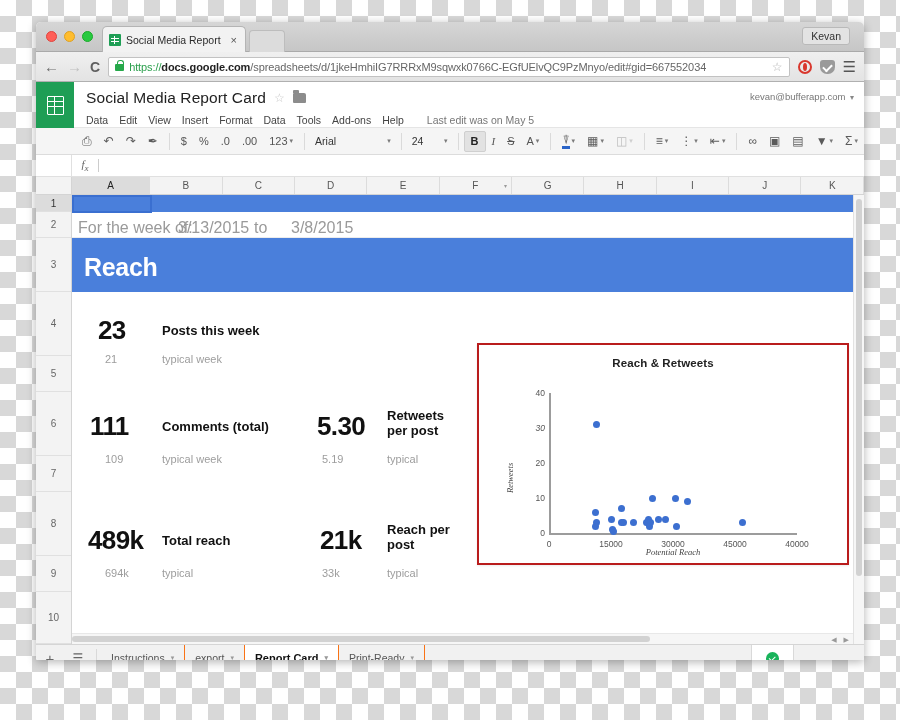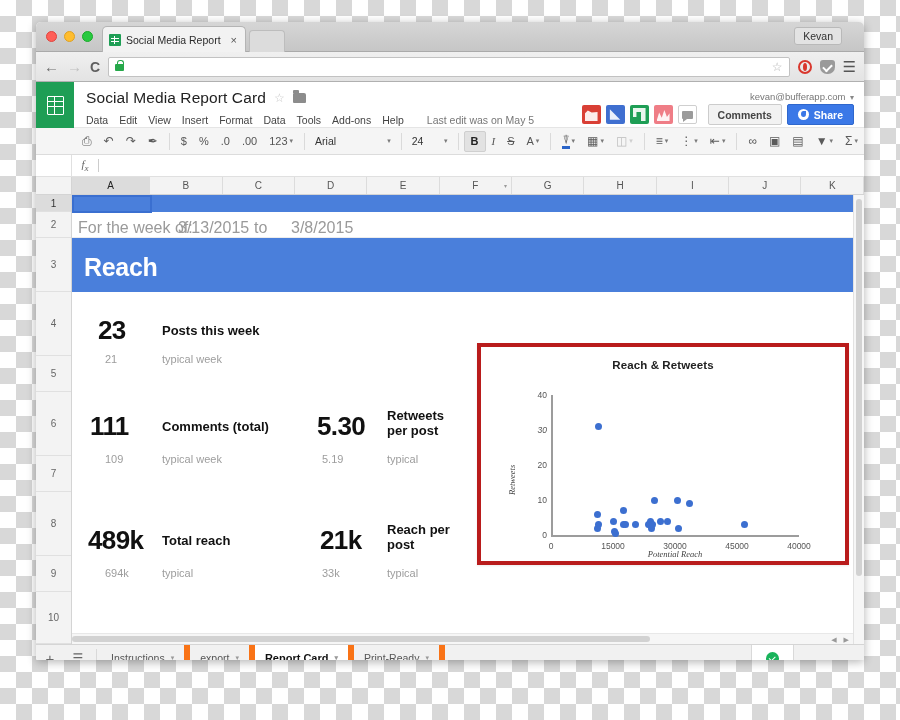--- a/index.html
+++ b/index.html
@@ -71,21 +71,21 @@
   }
   .tab-close { font-size: 11px; color: #555; cursor: default; padding: 0 2px; }
   .tab-ghost {
     position: absolute; left: 213px; top: 8px;
     width: 36px; height: 22px;
     background: #dcdcdc;
     border: 1px solid #bdbdbd; border-bottom: none;
     border-radius: 4px 4px 0 0;
   }
   .win-user {
-    position: absolute; right: 22px; top: 5px;
+    position: absolute; right: 14px; top: 5px;
     font-size: 10.5px; color: #333;
     background: #e3e3e3; border: 1px solid #b9b9b9;
     border-radius: 3px; padding: 2px 8px;
   }
 
   
   .omnibar {
     height: 30px; flex: 0 0 30px;
     background: linear-gradient(#f0f0f0,#e3e3e3);
     border-bottom: 1px solid #b0b0b0;
@@ -258,21 +258,21 @@
   }
 
   .stat-num { position: absolute; font-size: 26px; font-weight: bold; color: #111; letter-spacing:-.6px; }
   .stat-lbl { position: absolute; font-size: 13px; font-weight: bold; color: #111; line-height: 15px; }
   .stat-sub-num { position: absolute; font-size: 11px; color: #9d9d9d; }
   .stat-sub-lbl { position: absolute; font-size: 11px; color: #9d9d9d; }
 
   
   .chart-box {
     position: absolute; background: #fff;
-    border: 4px solid #b91c1c;
+    border: 2px solid #b91c1c;
     box-shadow: 0 1px 2px rgba(0,0,0,.08);
   }
   .chart-title {
     text-align: center; font-size: 11.5px; font-weight: bold; color: #222;
     margin-top: 12px; letter-spacing:.1px;
   }
   .chart-plot { position: relative; }
   .axis-line { position: absolute; background: #9c9c9c; }
   .tick-y { position: absolute; font-size: 8.5px; color: #555; text-align: right; }
   .tick-x { position: absolute; font-size: 8.5px; color: #555; text-align: center; }
@@ -303,21 +303,21 @@
   
   .sheet-bar {
     height: 27px; flex: 0 0 27px; background: #f1f1f1;
     border-top: 1px solid #d5d5d5; display: flex; align-items: stretch;
   }
   .sb-btn { width: 28px; display: flex; align-items: center; justify-content: center; font-size: 15px; color: #666; }
   .sb-btn.small { font-size: 12px; }
   .sb-sep { width:1px; background:#d9d9d9; margin: 4px 4px; }
   .sheet-tab {
     display: flex; align-items: center; gap: 6px; padding: 0 10px;
-    font-size: 10.5px; color: #555; border-right: 6px solid #f97316;
+    font-size: 10.5px; color: #555; border-right: 1px solid #f97316;
   }
   .sheet-tab:first-of-type { border-left: 1px solid #d9d9d9; }
   .sheet-tab.active { background: #fff; color: #111; font-weight: bold; font-size:11px; }
   .sheet-caret { font-size: 7px; color: #999; }
   .sb-spacer { flex: 1 1 auto; border-right:1px solid #d9d9d9;}
   .sb-status { width: 42px; display: flex; align-items: center; justify-content: center; background:#fff; border-right:1px solid #d9d9d9;}
   .sb-check { width: 13px; height: 13px; border-radius: 50%; background: #19b35b; position: relative; }
   .sb-check::after {
     content:""; position:absolute; left:3px; top:4px; width:5px; height:2.5px;
     border-left:1.8px solid #fff; border-bottom:1.8px solid #fff; transform: rotate(-45deg);
@@ -343,20 +343,21 @@
     <div class="tab-ghost"></div>
     <div class="win-user">Kevan</div>
   </div>
 
   <div class="omnibar">
     <span class="nav-btn">←</span>
     <span class="nav-btn disabled">→</span>
     <span class="nav-reload">C</span>
     <div class="urlbox">
       <span class="lock"></span>
+      <span class="url"><span class="sch">https://</span><span class="dom">docs.google.com</span><span class="rest">/spreadsheets/d/1jkeHmhiIG7RRRxM9sqwxk0766C-EGfUElvQC9PzMnyo/edit#gid=667552034</span></span>
       <span class="url-star">☆</span>
     </div>
     <span class="icon-opera"></span>
     <span class="icon-pocket"></span>
     <span class="icon-menu">☰</span>
   </div>
 
   <div id="sheets-app">
 
     <div class="gs-header">
@@ -379,34 +380,20 @@
           <span class="gs-menu">Tools</span>
           <span class="gs-menu">Add-ons</span>
           <span class="gs-menu">Help</span>
           <span class="gs-lastedit">Last edit was on May 5</span>
         </div>
       </div>
       <div class="gs-header-right">
         <div>
           <span class="gs-account">kevan@bufferapp.com</span>
           <span class="gs-caret">▾</span>
-        </div>
-        <div class="gs-actions">
-          <span class="chip chip-red"></span>
-          <span class="chip chip-blue"></span>
-          <span class="chip chip-green"></span>
-          <span class="chip chip-pink"></span>
-          <span class="chip-comment">
-              <i></i>
-            </span>
-          <span class="btn-comments">Comments</span>
-          <span class="btn-share">
-            <span class="share-ico"></span>
-            <span>Share</span>
-          </span>
         </div>
       </div>
     </div>
 
     <div class="gs-toolbar">
       <span class="tb-item tb-ico">⎙</span>
       <span class="tb-item tb-ico">↶</span>
       <span class="tb-item tb-ico">↷</span>
       <span class="tb-item tb-ico">✒</span>
       <span class="tb-sep"></span>

